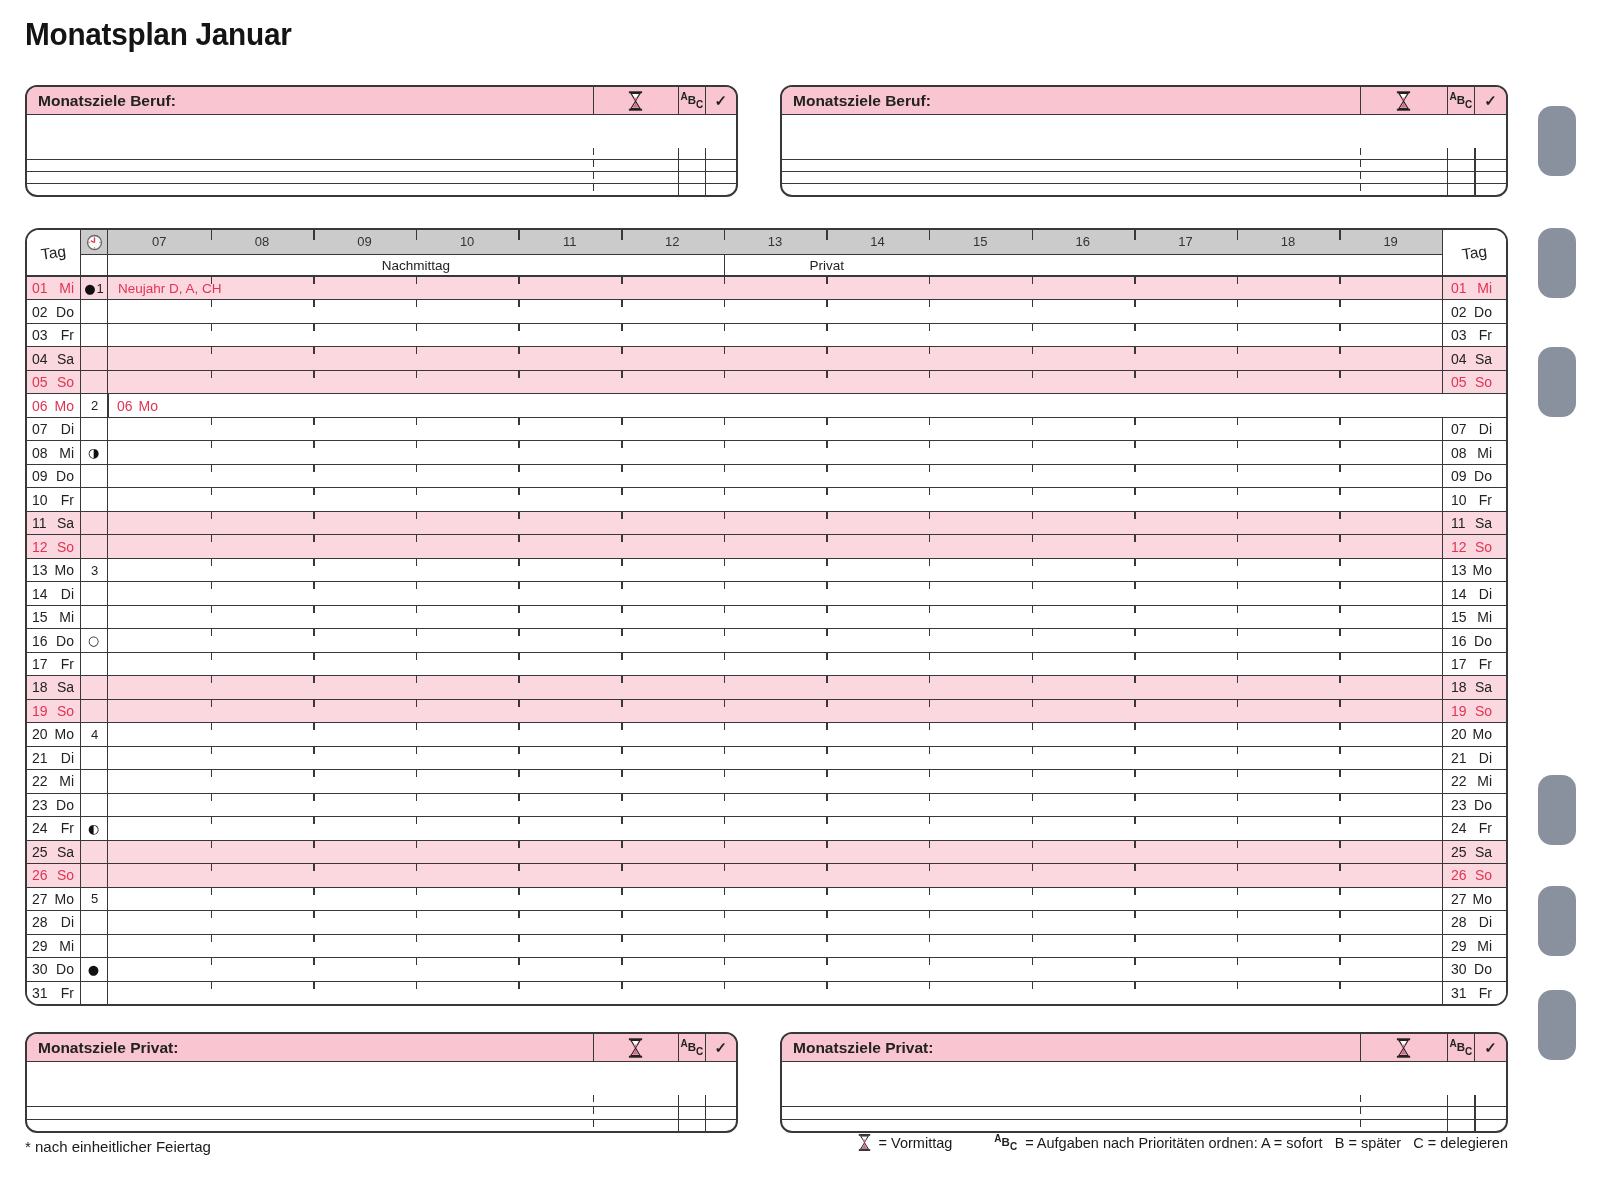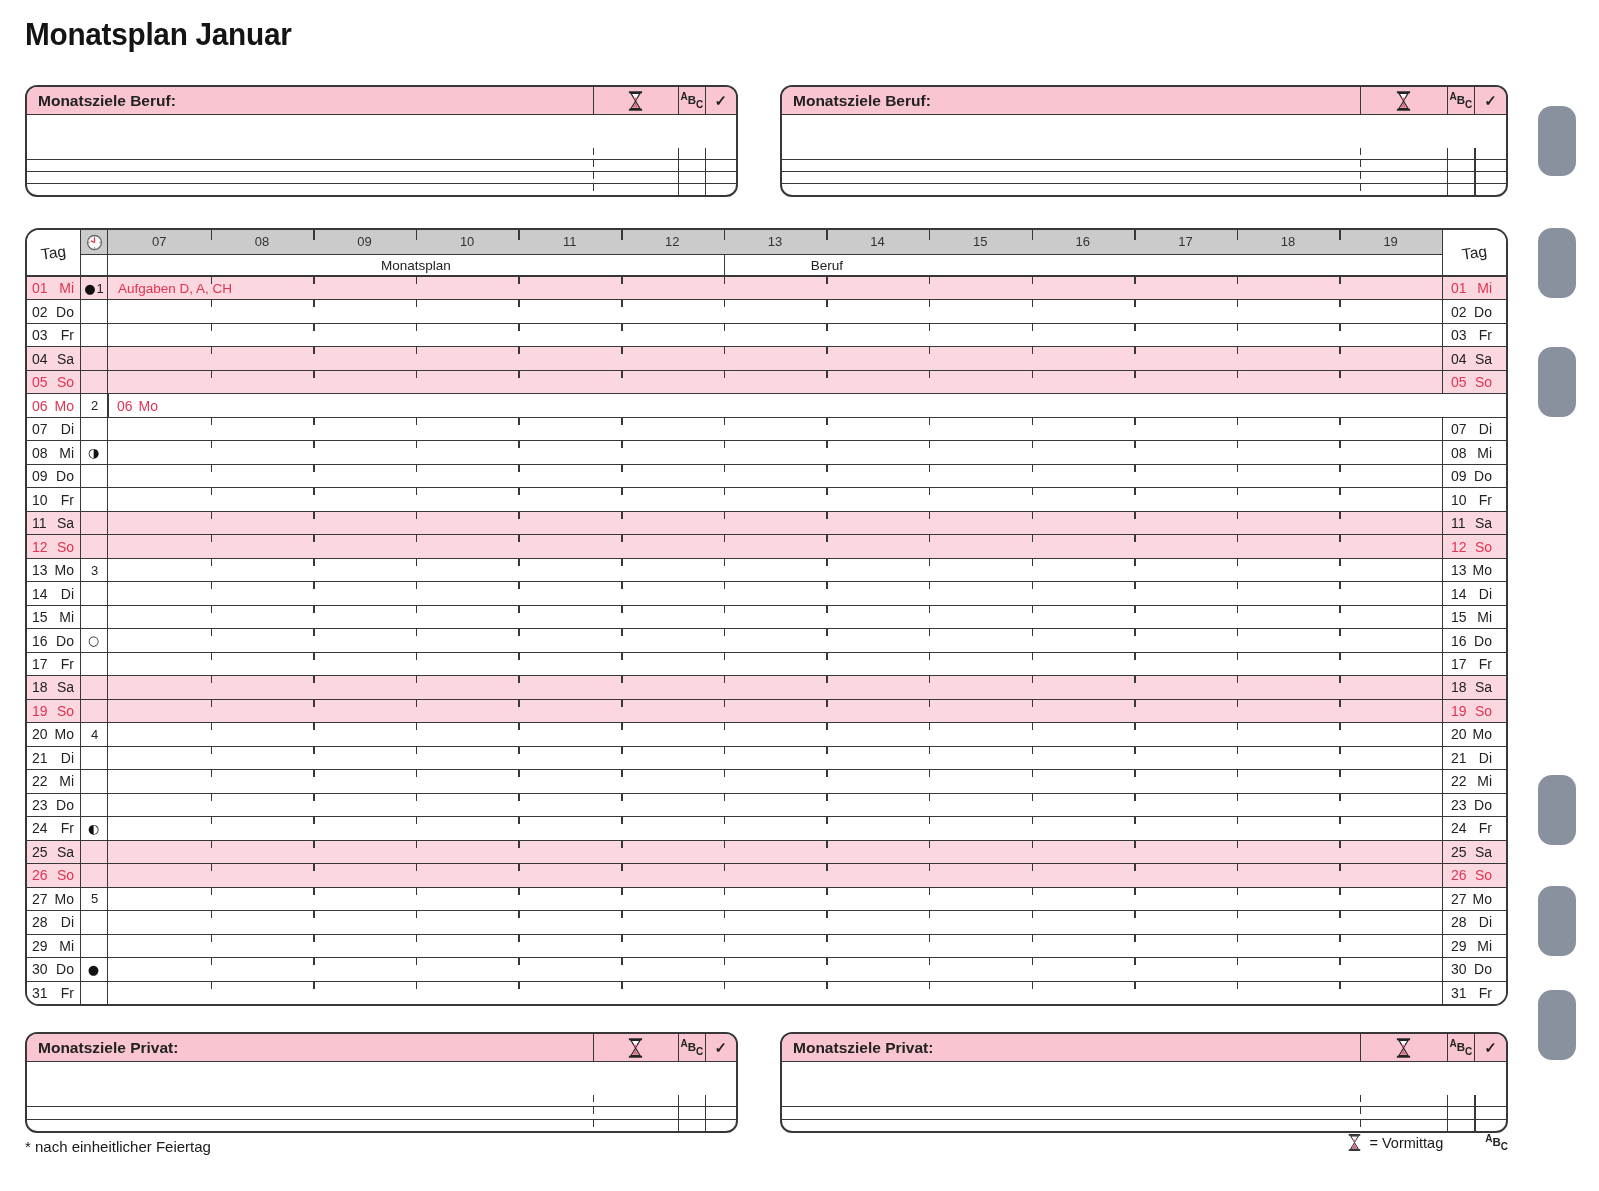--- a/index.html
+++ b/index.html
@@ -275,41 +275,41 @@
             <div class="tick tick-header" style="left: 61.5385%;"></div>
             <div class="tick tick-header" style="left: 69.2308%;"></div>
             <div class="tick tick-header" style="left: 76.9231%;"></div>
             <div class="tick tick-header" style="left: 84.6154%;"></div>
             <div class="tick tick-header" style="left: 92.3077%;"></div>
           </div>
       </div>
       <div class="section-row">
         <div class="moon-spacer"></div>
         <div class="sections">
-            <div class="section-cell" style="width: 46.1538%;">Monatsplan</div>
-            <div class="section-cell" style="width: 15.3846%;">Beruf</div>
+            <div class="section-cell" style="width: 46.1538%;">Nachmittag</div>
+            <div class="section-cell" style="width: 15.3846%;">Privat</div>
           </div>
       </div>
     </div>
     <div class="cell-tagR tag-head">
       <span class="tag-word">Tag</span>
     </div>
   </div>
   <div id="day-rows">
       <div class="day-row pink red">
     <div class="day-cell dlab cell-tagL">
       <span class="dnum">01</span>
       <span class="dwd">Mi</span>
     </div>
     <div class="day-cell cell-moon">
       <span class="moon-glyph">●</span>
       <span class="week-num">1</span>
     </div>
     <div class="cell-hours">
-      <span class="note">Aufgaben D, A, CH</span>
+      <span class="note">Neujahr D, A, CH</span>
     <div class="tick" style="left: 7.69231%;"></div>
           <div class="tick" style="left: 15.3846%;"></div>
           <div class="tick" style="left: 23.0769%;"></div>
           <div class="tick" style="left: 30.7692%;"></div>
           <div class="tick" style="left: 38.4615%;"></div>
           <div class="tick" style="left: 46.1538%;"></div>
           <div class="tick" style="left: 53.8462%;"></div>
           <div class="tick" style="left: 61.5385%;"></div>
           <div class="tick" style="left: 69.2308%;"></div>
           <div class="tick" style="left: 76.9231%;"></div>
@@ -1180,20 +1180,21 @@
 </div>
 
 <div id="footnote">* nach einheitlicher Feiertag</div>
 <div id="legend">
   <svg class="hg" width="13" height="17" viewBox="0 0 17 22">
       <use href="#hourglass-sym"></use>
     </svg>
   <span>= Vormittag</span>
   <span class="gap"></span>
   <span class="abc"><i class="a">A</i><i class="b">B</i><i class="c">C</i></span>
+  <span>= Aufgaben nach Prioritäten ordnen: A = sofort   B = später   C = delegieren</span>
 </div>
 
 <div id="binder-tabs">
     <div class="binder-tab" style="top: 106px;"></div>
     <div class="binder-tab" style="top: 228px;"></div>
     <div class="binder-tab" style="top: 347px;"></div>
     <div class="binder-tab" style="top: 775px;"></div>
     <div class="binder-tab" style="top: 886px;"></div>
     <div class="binder-tab" style="top: 990px;"></div>
   </div>

